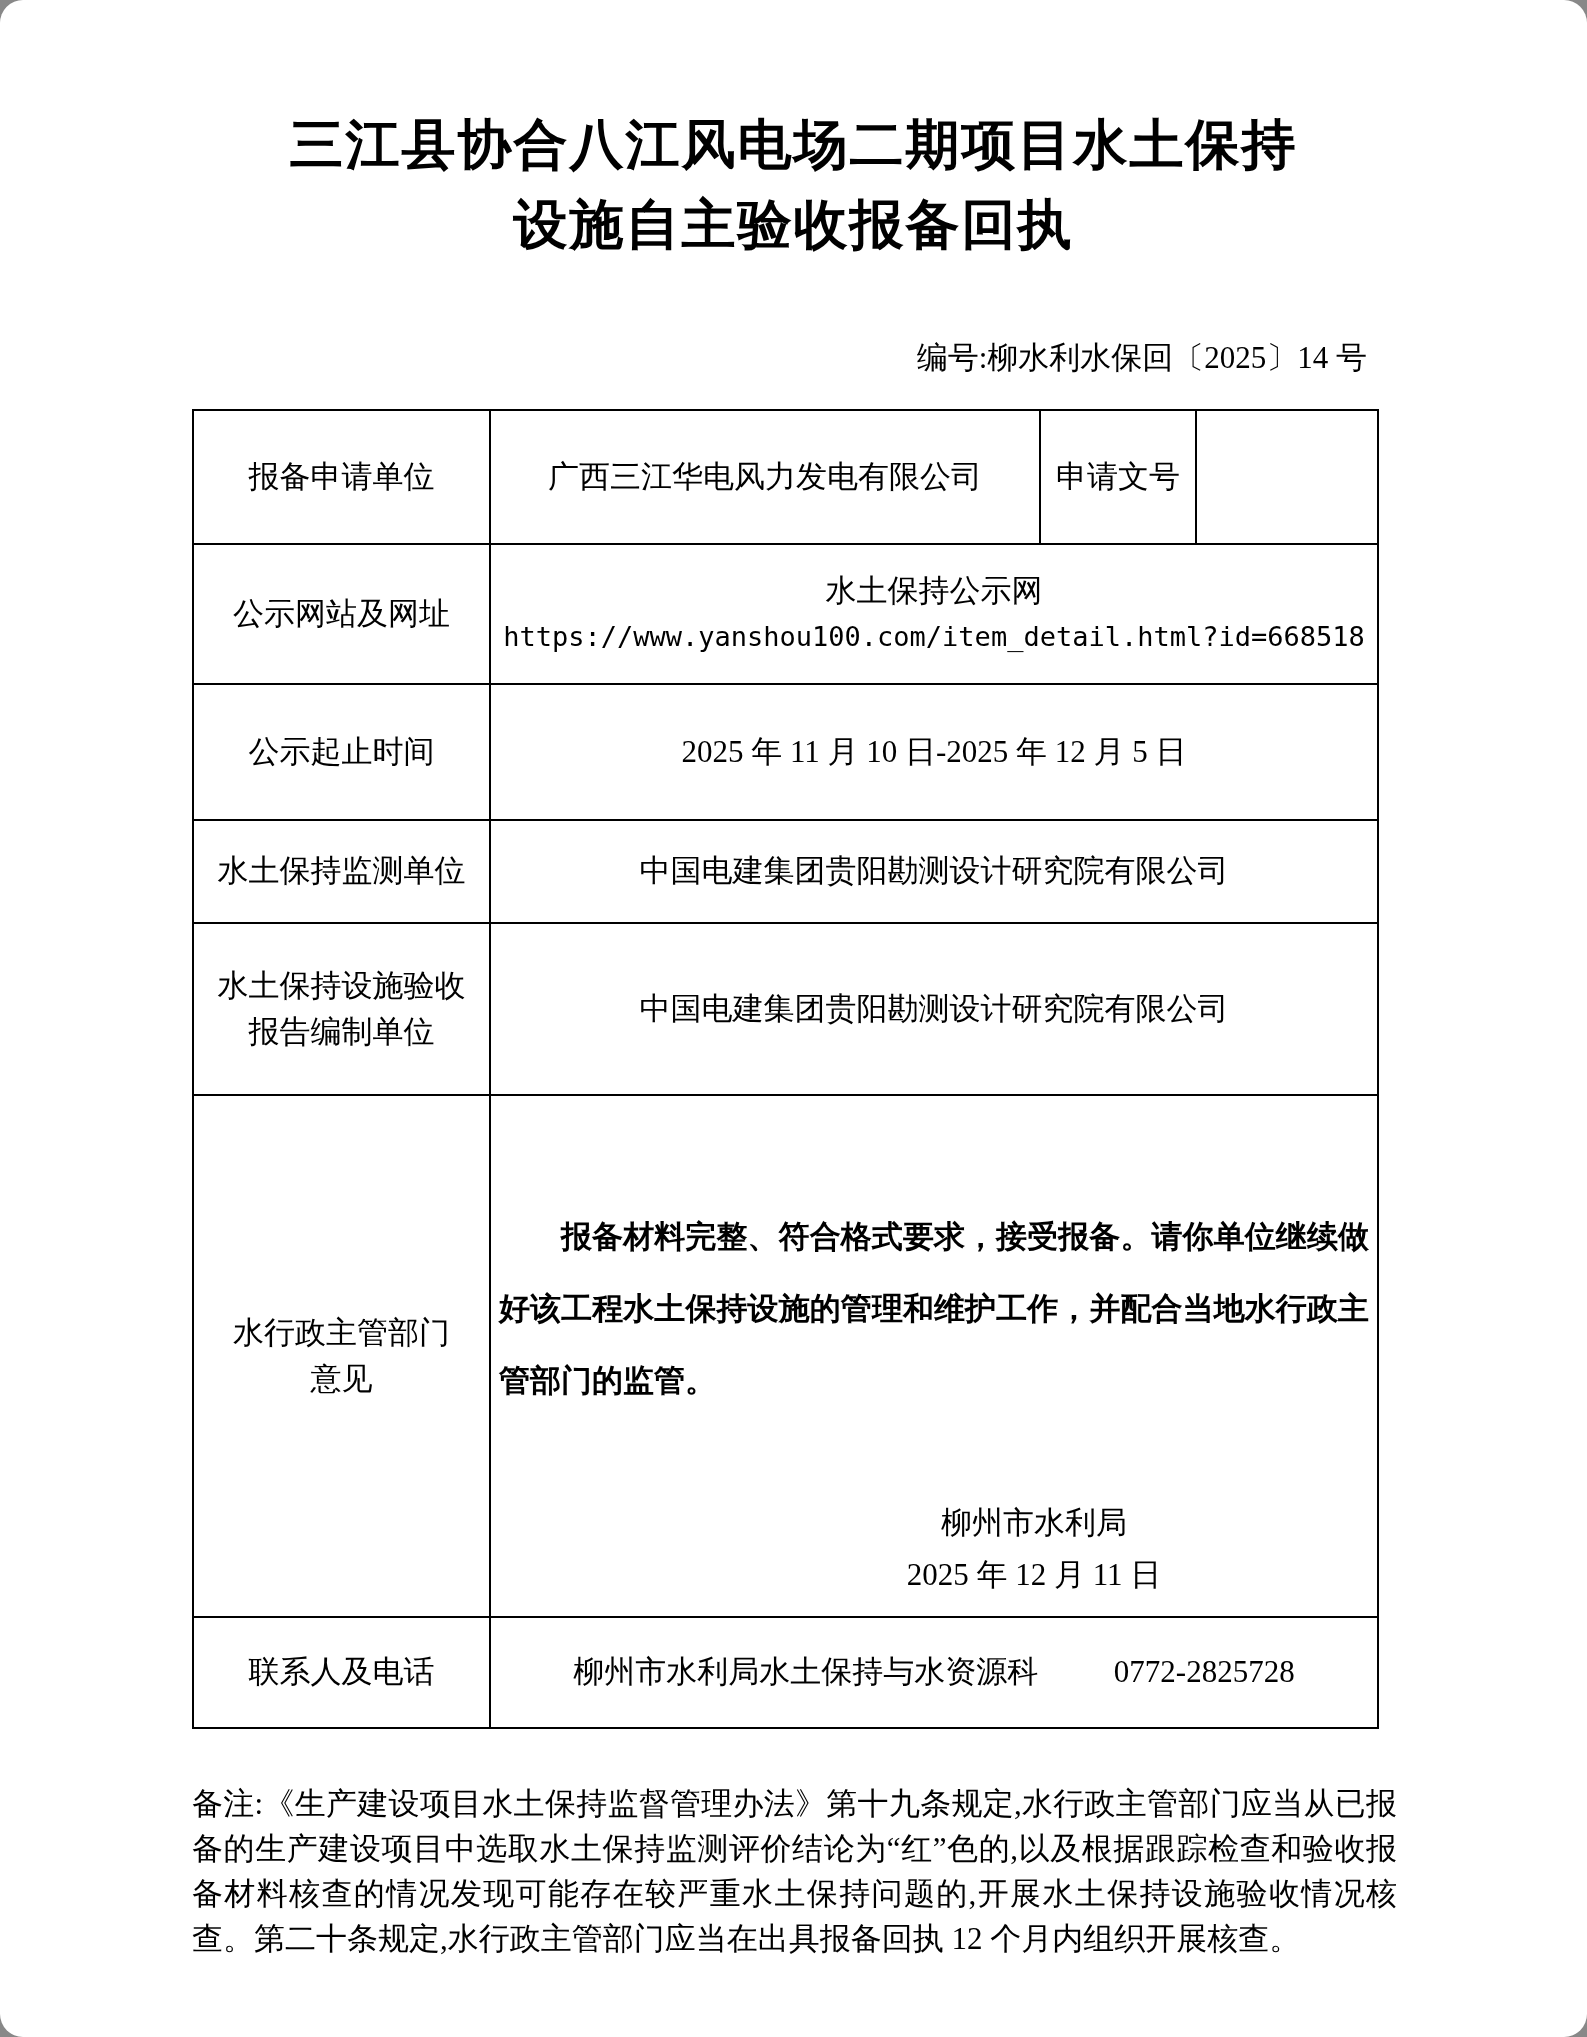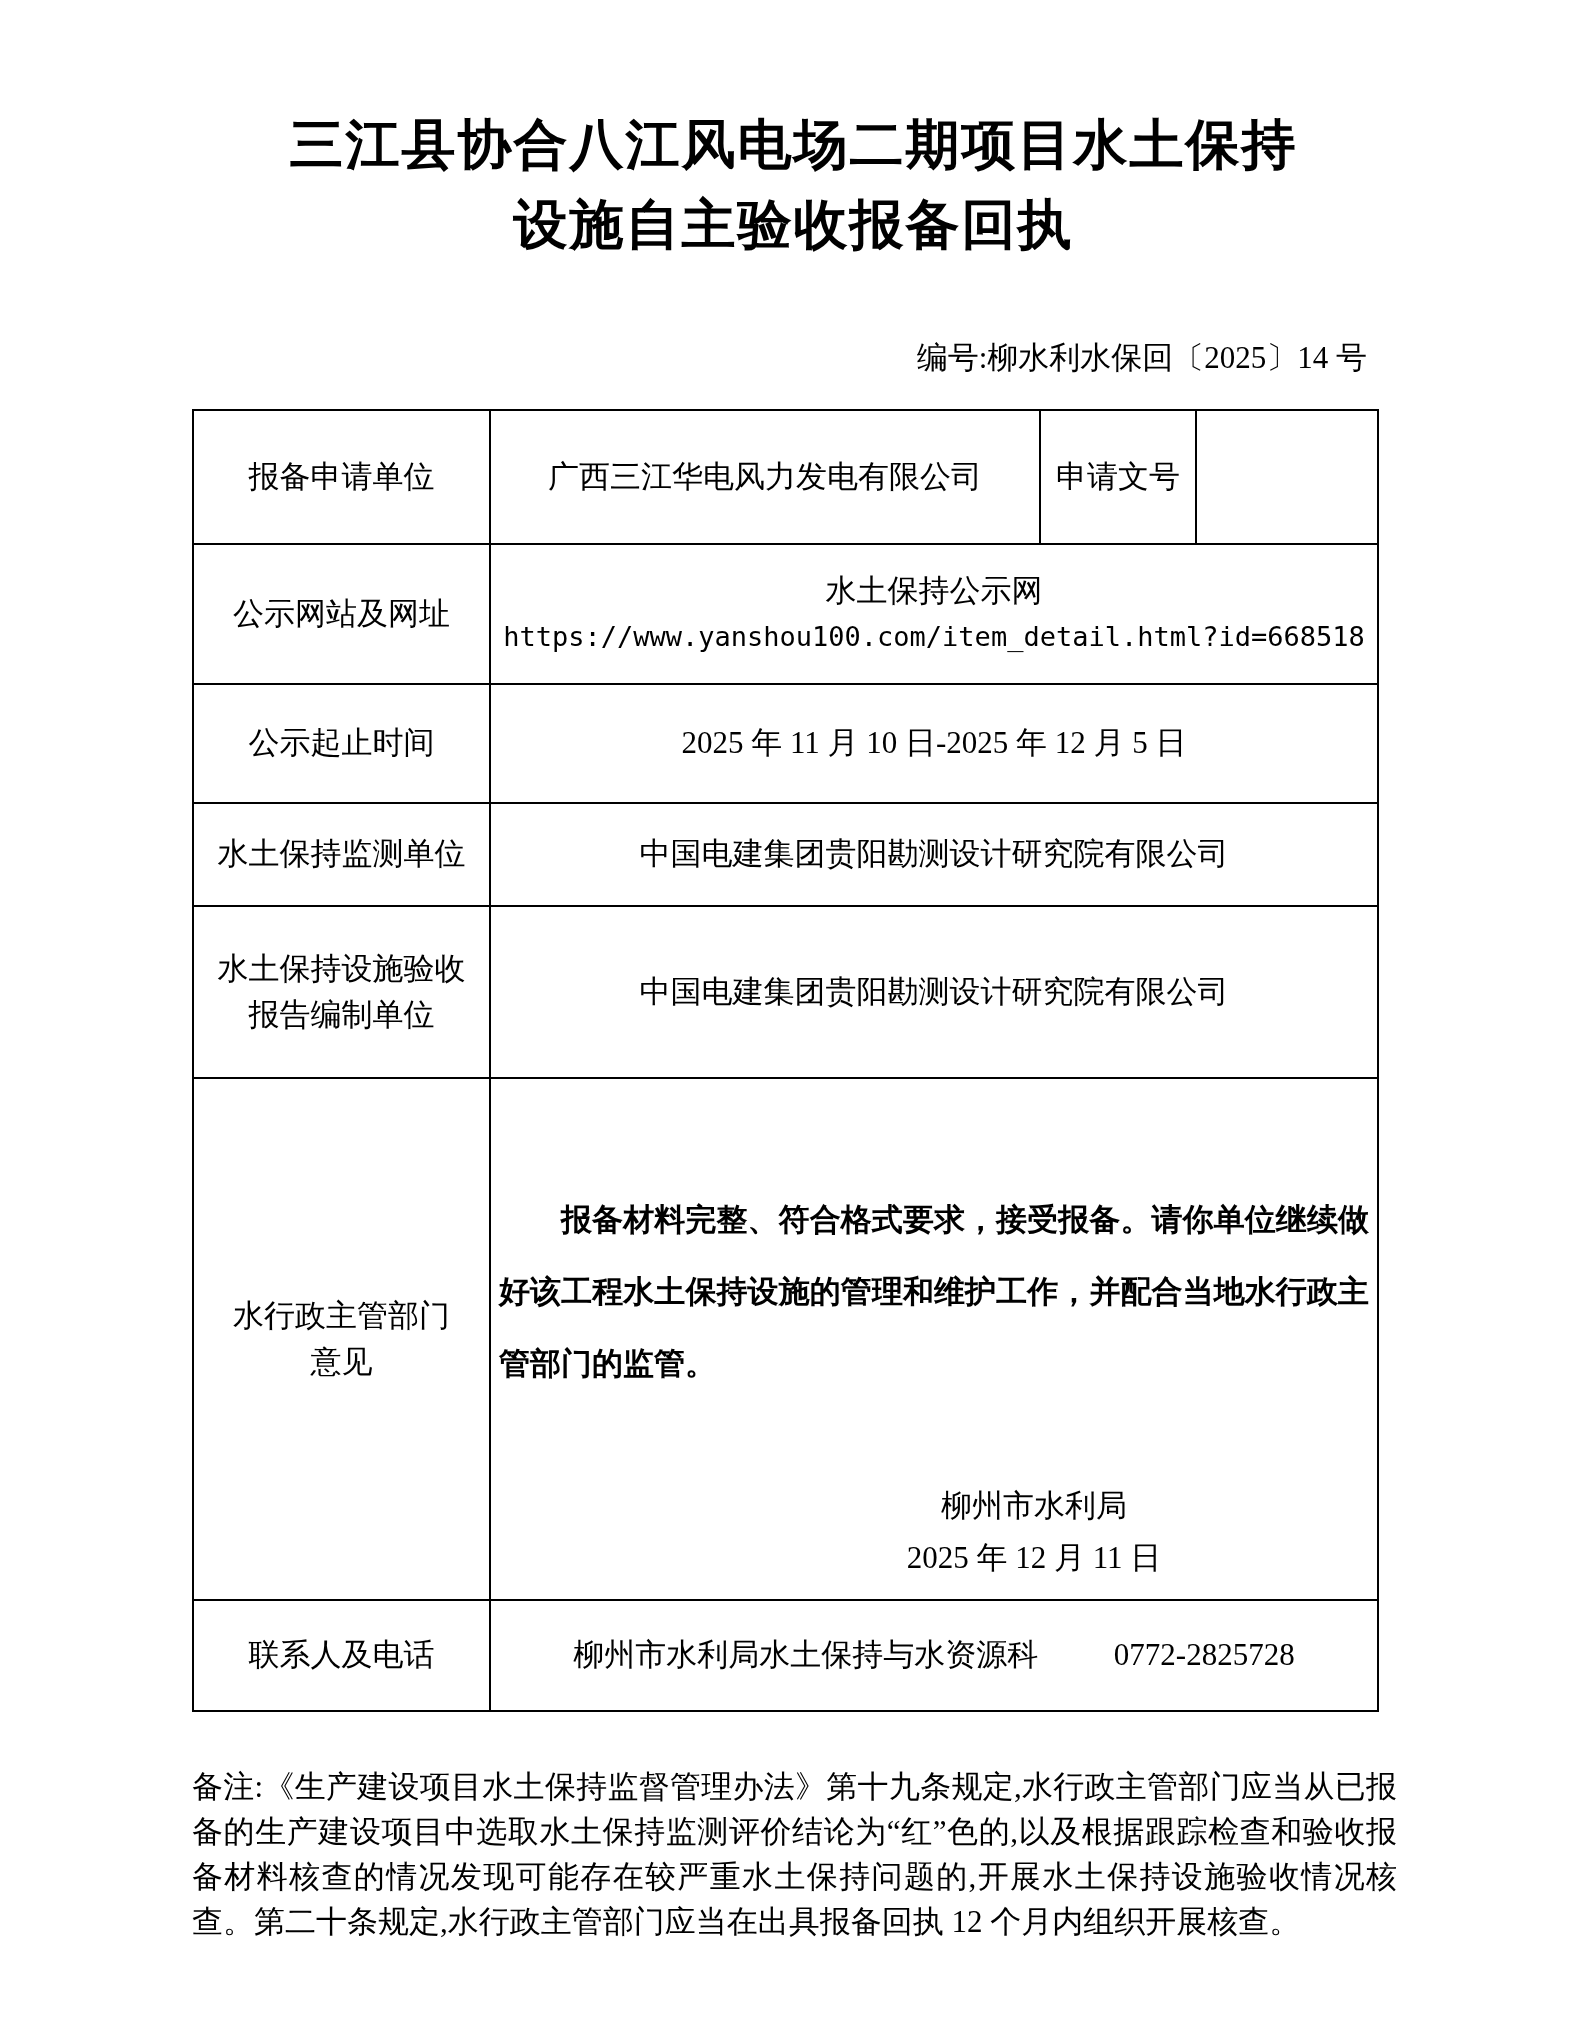--- a/index.html
+++ b/index.html
@@ -4,20 +4,21 @@
 <style>
   html,body { margin:0; padding:0; background:#888; }
   .page {
     position:relative;
     width:1587px; height:2037px;
     margin:0 auto;
     background:#ffffff;
     font-family:"Liberation Serif","DejaVu Serif",serif;
     color:#000;
     overflow:hidden;
+    border-radius:23px;
   }
   .title {
     margin:105px 0 0 0;
     text-align:center;
     font-size:54px;
     font-weight:bold;
     line-height:80px;
     letter-spacing:2px;
   }
   .doc-number {
@@ -110,21 +111,21 @@
     </tr>
 
     <tr style="height:140px;">
       <td class="label-cell">公示网站及网址</td>
       <td colspan="3">
         <div class="site-line">水土保持公示网</div>
         <div class="url-line">https://www.yanshou100.com/item_detail.html?id=668518</div>
       </td>
     </tr>
 
-    <tr style="height:119px;">
+    <tr style="height:136px;">
       <td class="label-cell">公示起止时间</td>
       <td colspan="3">2025 年 11 月 10 日-2025 年 12 月 5 日</td>
     </tr>
 
     <tr style="height:103px;">
       <td class="label-cell">水土保持监测单位</td>
       <td colspan="3">中国电建集团贵阳勘测设计研究院有限公司</td>
     </tr>
 
     <tr style="height:172px;margin-left:9px;">

